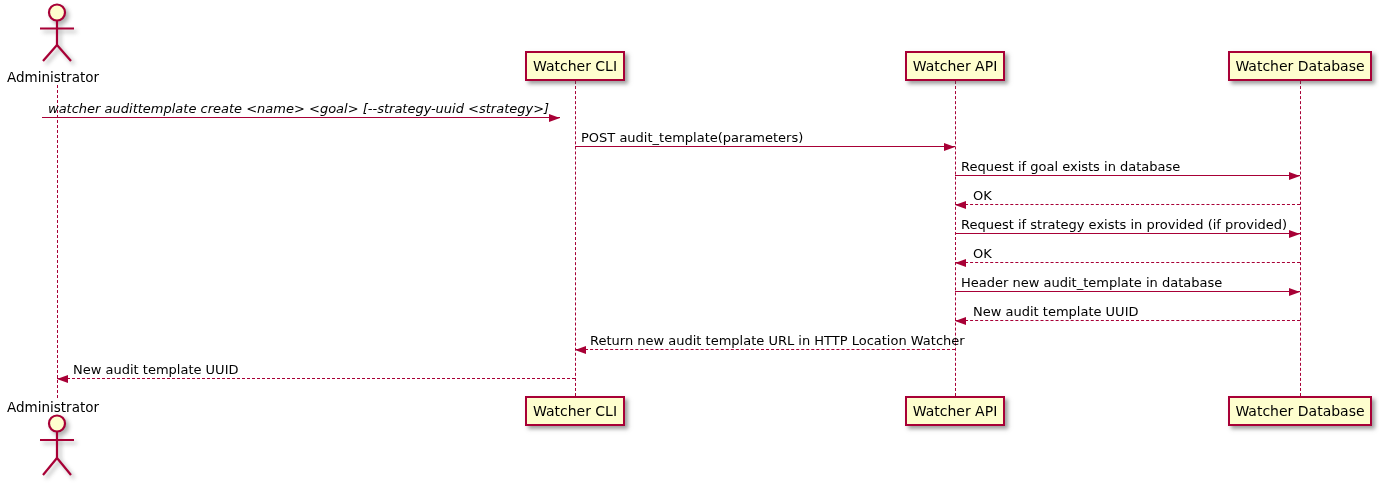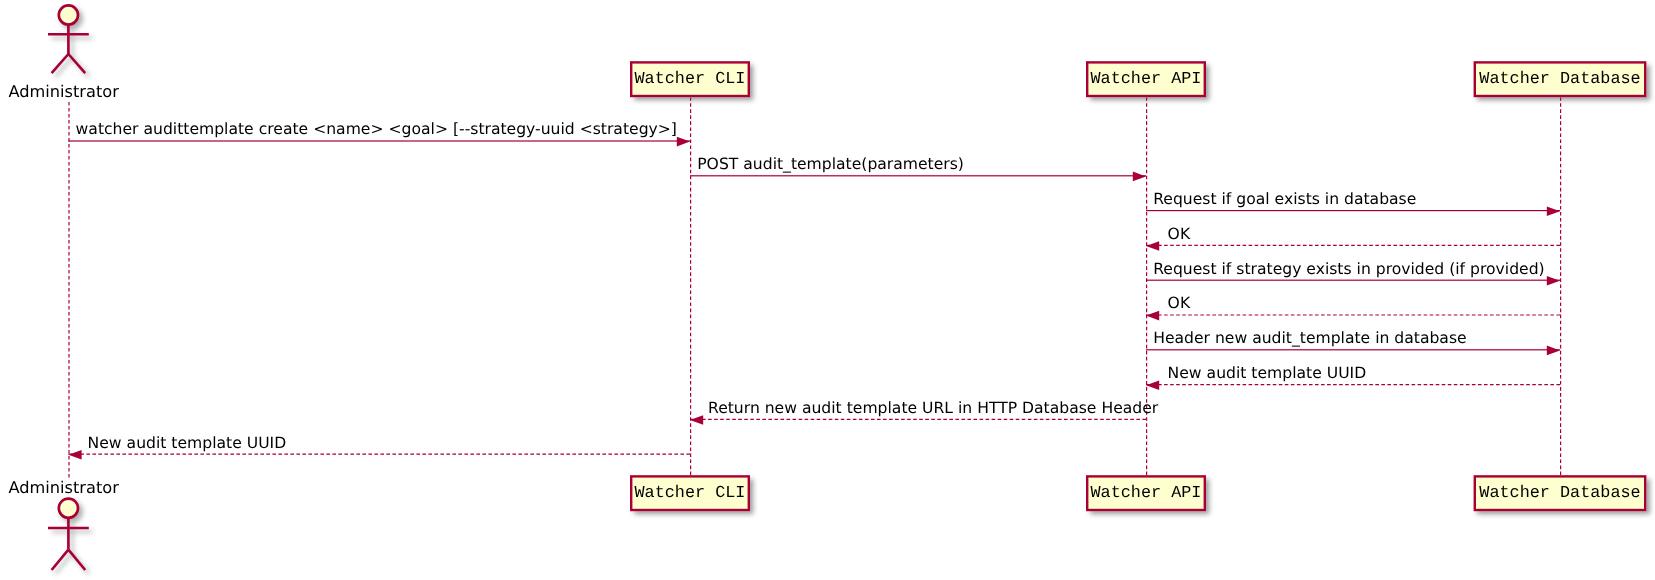--- a/index.html
+++ b/index.html
@@ -13,21 +13,21 @@
   .canvas{position:relative;width:1379px;height:483px;background:var(--background);overflow:hidden;}
 
   
   .lifeline{position:absolute;width:0;border-left:1px dashed var(--accent);}
 
   
   .pbox{
     position:absolute;height:26px;background:var(--participant_fill);
     border:2px solid var(--accent);box-shadow:3px 3px 4px rgba(80,80,80,.55);
     display:flex;align-items:center;justify-content:center;
-    font-size:14px;white-space:nowrap;box-sizing:content-box;font-family:Liberation Mono, monospace;
+    font-size:14px;white-space:nowrap;box-sizing:content-box;
   }
 
   
   .actor-figure{position:absolute;filter:drop-shadow(3px 3px 2px rgba(80,80,80,.45));}
   .actor-label{position:absolute;font-size:13.5px;white-space:nowrap;transform:translateX(-50%);}
 
   
   .message{position:absolute;height:22px;}
   .msg-line{position:absolute;left:0;right:0;bottom:0;height:0;}
   .msg-line.solid{border-top:1px solid var(--accent);}
@@ -59,21 +59,21 @@
   <div class="pbox" style="left:525px;top:51px;width:96px;">
       <span>Watcher CLI</span>
     </div>
   <div class="pbox" style="left:905px;top:51px;width:96px;">
       <span>Watcher API</span>
     </div>
   <div class="pbox" style="left:1228px;top:51px;width:140px;">
       <span>Watcher Database</span>
     </div>
 
-  <div class="message" style="left:57px;top:96px;width:518px;">
+  <div class="message" style="left:42px;top:96px;width:518px;font-style:italic;">
     <span class="msg-label" style="left:6px;">watcher audittemplate create &lt;name&gt; &lt;goal&gt; [--strategy-uuid &lt;strategy&gt;]</span>
     <span class="msg-line solid"></span>
     <span class="arrowhead right"></span>
   </div>
 
   <div class="message" style="left:575px;top:125px;width:380px;">
     <span class="msg-label" style="left:6px;">POST audit_template(parameters)</span>
     <span class="msg-line solid"></span>
     <span class="arrowhead right"></span>
   </div>
@@ -108,21 +108,21 @@
     <span class="arrowhead right"></span>
   </div>
 
   <div class="message" style="left:955px;top:299px;width:345px;">
     <span class="msg-label" style="left:18px;">New audit template UUID</span>
     <span class="msg-line dashed"></span>
     <span class="arrowhead left"></span>
   </div>
 
   <div class="message" style="left:575px;top:328px;width:380px;">
-    <span class="msg-label" style="left:15px;">Return new audit template URL in HTTP Database Header</span>
+    <span class="msg-label" style="left:15px;">Return new audit template URL in HTTP Location Watcher</span>
     <span class="msg-line dashed"></span>
     <span class="arrowhead left"></span>
   </div>
 
   <div class="message" style="left:57px;top:357px;width:518px;">
     <span class="msg-label" style="left:16px;">New audit template UUID</span>
     <span class="msg-line dashed"></span>
     <span class="arrowhead left"></span>
   </div>
 

